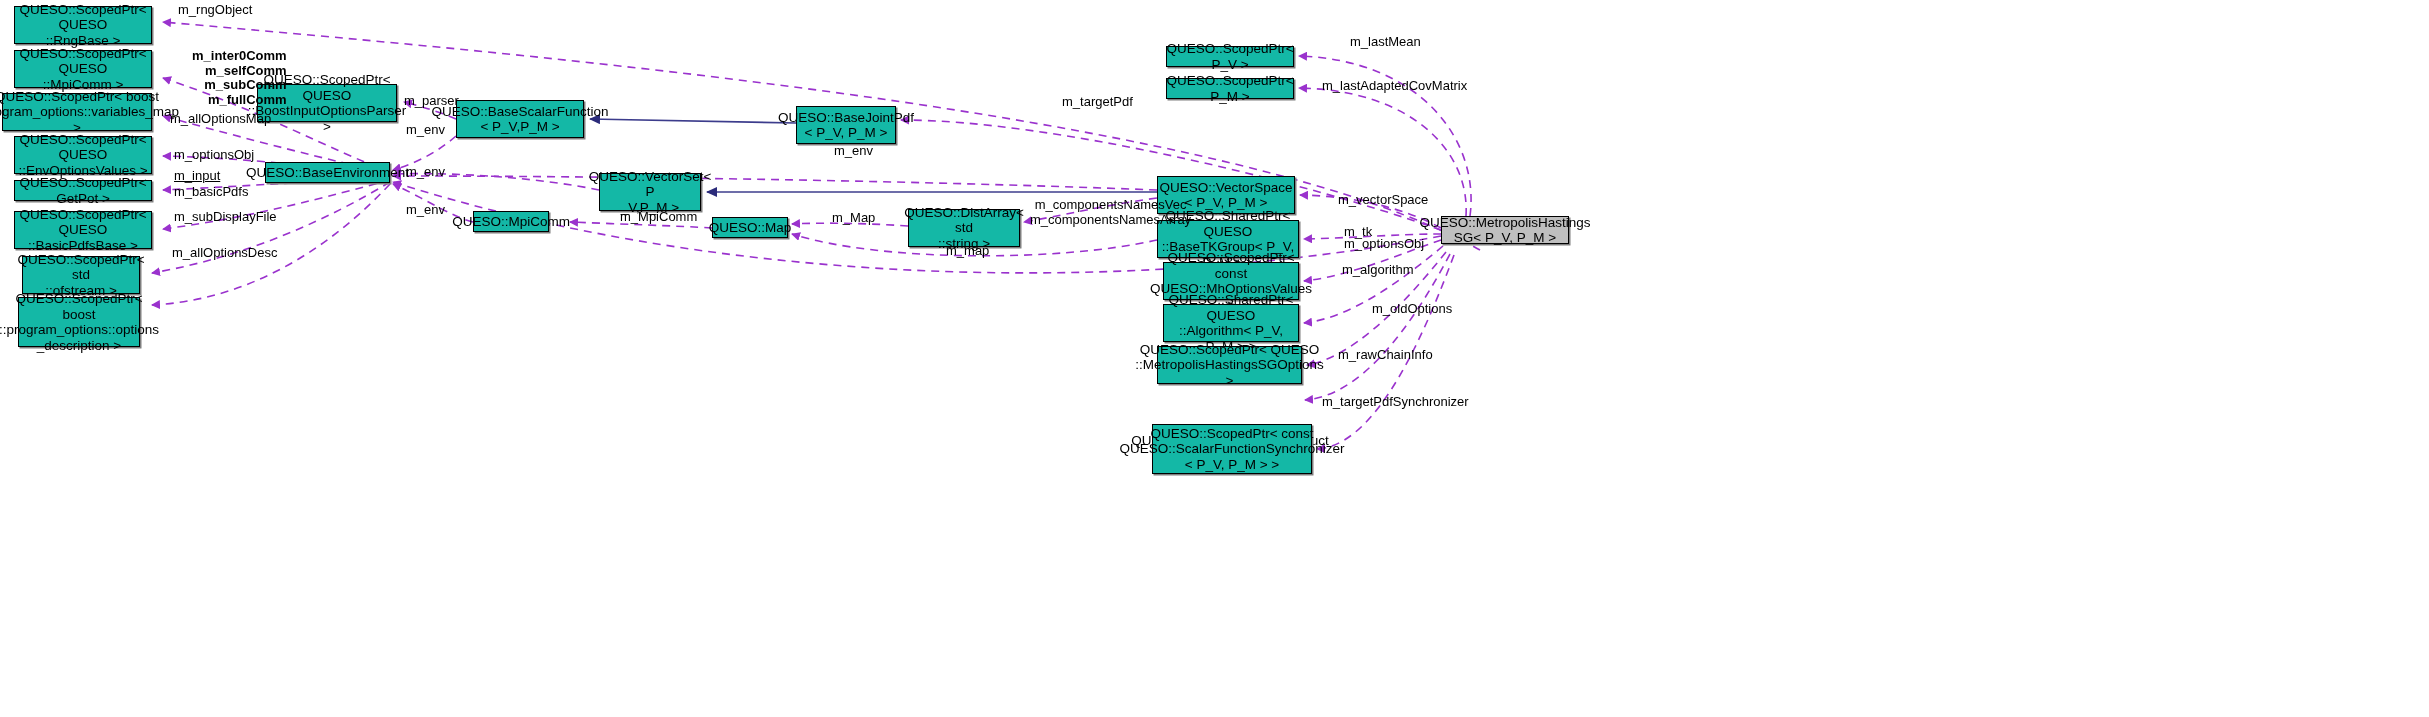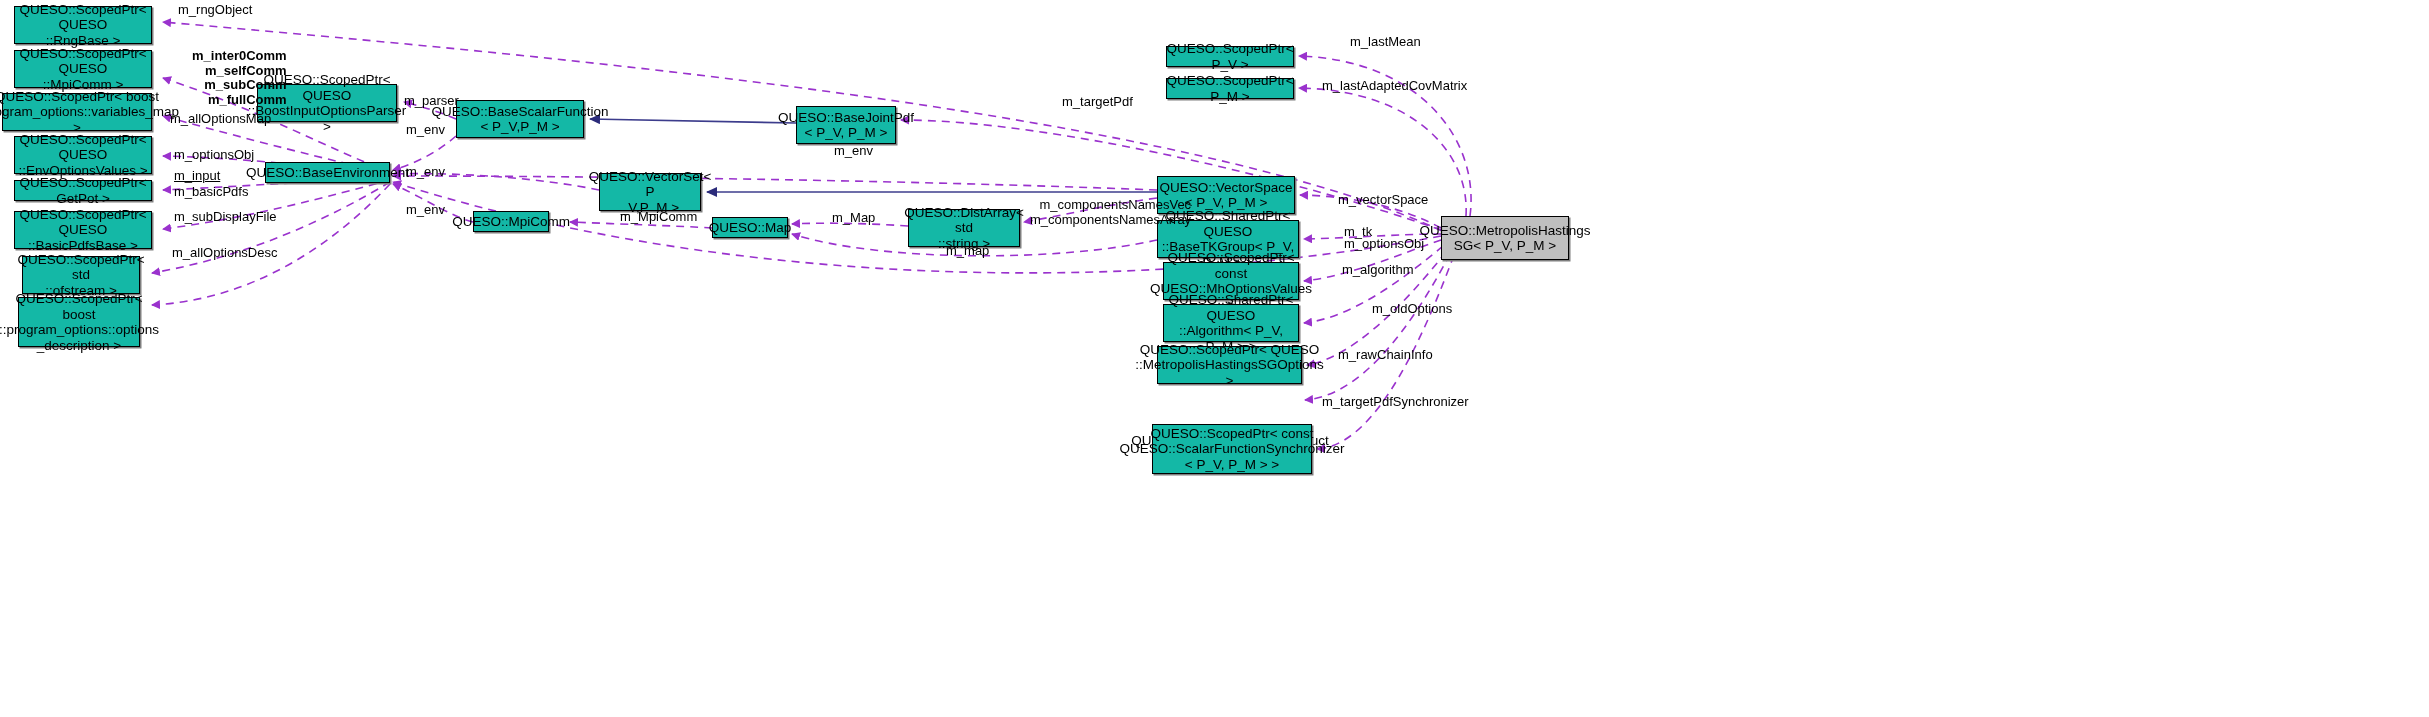--- a/index.html
+++ b/index.html
@@ -30,21 +30,21 @@
   .node.target{
     background:#bfbfbf;
     border:1px solid #000000;
   }
   .edgelabel{
     position:absolute;
     font-size:13px;
     line-height:14.5px;
     color:#000000;
     white-space:pre-line;
-    text-align:right;
+    text-align:center;
   }
   svg.edges{
     position:absolute;
     left:0;top:0;
     width:2429px;
     height:717px;
     pointer-events:none;
   }
 </style>
 </head>
@@ -147,21 +147,21 @@
 QUESO::MhOptionsValues &gt;</span></div>
   <div class="node" style="left:1163px;top:304px;width:136px;height:38px;"><span>QUESO::SharedPtr&lt; QUESO
 ::Algorithm&lt; P_V, P_M &gt; &gt;</span></div>
   <div class="node" style="left:1157px;top:346px;width:145px;height:38px;"><span>QUESO::ScopedPtr&lt; QUESO
 ::MetropolisHastingsSGOptions &gt;</span></div>
   <div class="node" style="left:1160px;top:389px;width:140px;height:21px;margin-top:41px;"><span>QUESO::MHRawChainInfoStruct</span></div>
   <div class="node" style="left:1152px;top:424px;width:160px;height:50px;"><span>QUESO::ScopedPtr&lt; const
 QUESO::ScalarFunctionSynchronizer
 &lt; P_V, P_M &gt; &gt;</span></div>
 
-  <div class="node target" style="left:1441px;top:216px;width:128px;height:44px;"><span>QUESO::MetropolisHastings
+  <div class="node target" style="left:1441px;top:216px;width:128px;height:28px;"><span>QUESO::MetropolisHastings
 SG&lt; P_V, P_M &gt;</span></div>
 
   <div class="edgelabel" style="left:178px;top:3px;"><span>m_rngObject</span></div>
   <div class="edgelabel" style="left:192px;top:49px;text-align:right;font-weight:bold;"><span>m_inter0Comm
 m_selfComm
 m_subComm
 m_fullComm</span></div>
   <div class="edgelabel" style="left:170px;top:112px;"><span>m_allOptionsMap</span></div>
   <div class="edgelabel" style="left:174px;top:148px;"><span>m_optionsObj</span></div>
   <div class="edgelabel" style="left:174px;top:169px;text-decoration:underline;"><span>m_input</span></div>

